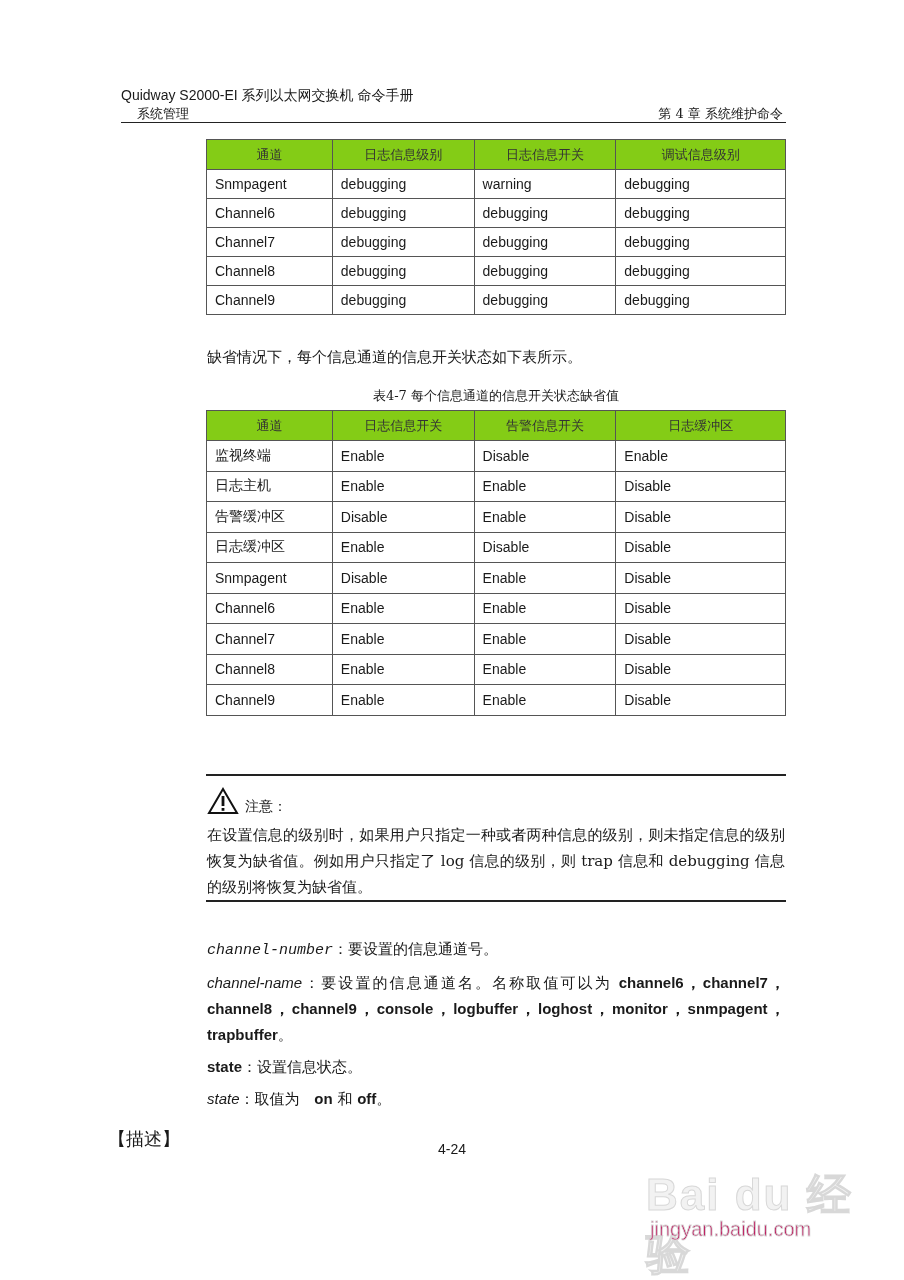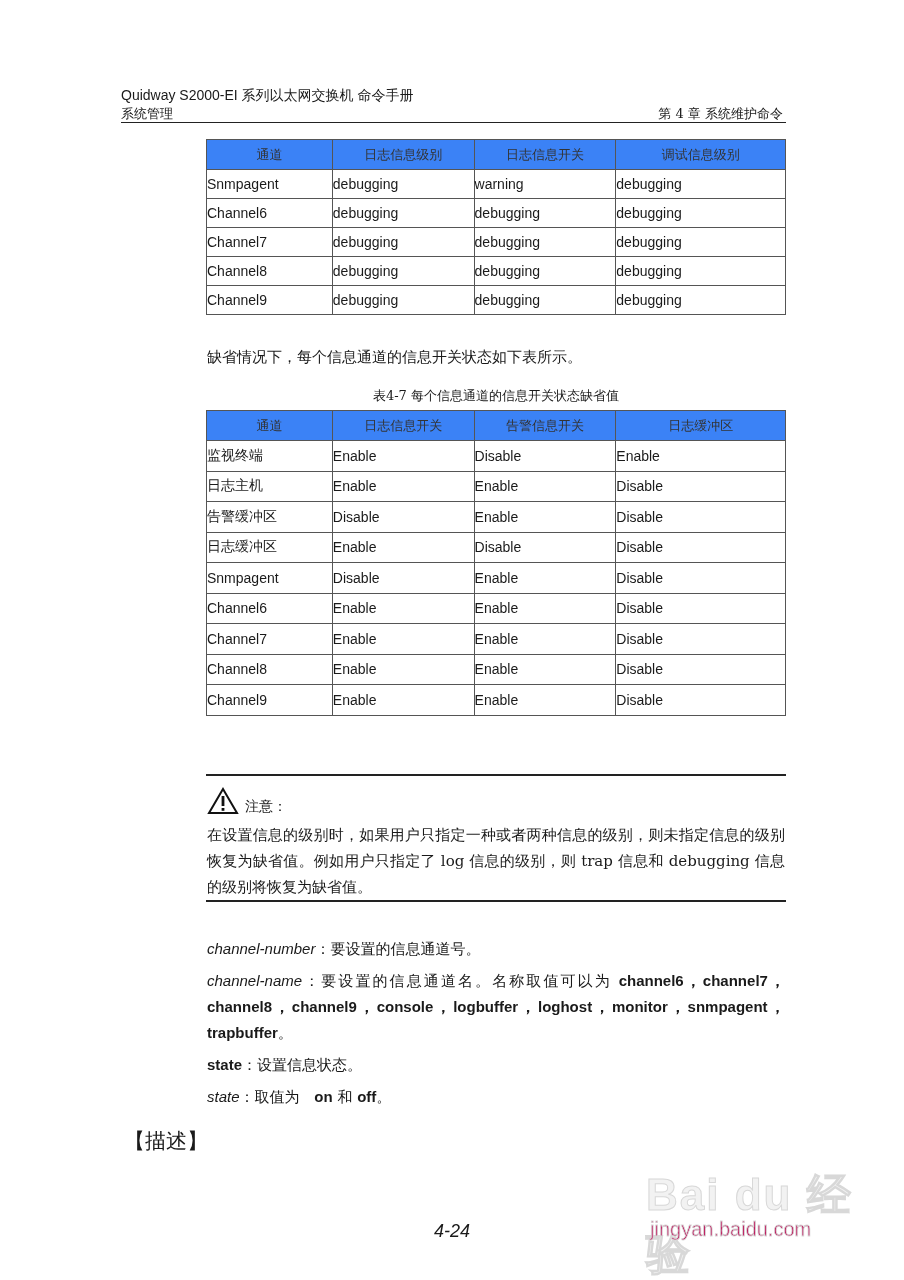--- a/index.html
+++ b/index.html
@@ -1,48 +1,48 @@
 <!DOCTYPE html>
 <html><head>
 <meta charset="utf-8">
 <style>
   html, body { margin:0; padding:0; background:#ffffff; }
   body { width:904px; height:1280px; position:relative; overflow:hidden;
          font-family:"Liberation Sans", "DejaVu Sans", sans-serif; color:#1a1a1a; }
   .serif { font-family:"DejaVu Serif", "Liberation Serif", serif; }
   .hdr-title { position:absolute; left:121px; top:87px; font-size:14px; }
-  .hdr-left { position:absolute; left:121px; top:105px; font-size:13px; }
+  .hdr-left { position:absolute; left:137px; top:105px; font-size:13px; }
   .hdr-right { position:absolute; right:121px; top:105px; font-size:13px; }
   .hdr-rule { position:absolute; left:121px; right:118px; top:122px; height:0; border-top:1.5px solid #222; }
 
   table.grid { position:absolute; left:206px; width:580px; border-collapse:collapse; font-size:14px; }
-  table.grid th { background:#3b82f6; font-weight:normal; text-align:center; font-size:13px;
+  table.grid th { background:#84cc16; font-weight:normal; text-align:center; font-size:13px;
                   border:1px solid #555; height:29px; padding:0; color:#333;margin-top:46px; }
-  table.grid td { border:1px solid #555; height:28px; padding:0 0 0 0; text-align:left; }
+  table.grid td { border:1px solid #555; height:28px; padding:0 0 0 8px; text-align:left; }
   table.grid col.c1 { width:126px; } table.grid col.c2 { width:142px; }
   table.grid col.c3 { width:142px; } table.grid col.c4 { width:170px; }
   #t1 { top:139px; }
   #t2 { top:410px; }
   #t2 td { height:29.5px; }
 
   .para { position:absolute; left:207px; font-size:15px; }
   .caption { position:absolute; left:206px; width:580px; text-align:center; top:387px; font-size:13px; }
 
   .note-rule-top { position:absolute; left:206px; width:580px; top:774px; border-top:2px solid #222; }
   .note-rule-bot { position:absolute; left:206px; width:580px; top:900px; border-top:2px solid #222; }
   .note-head { position:absolute; left:207px; top:787px; display:flex; align-items:flex-end; gap:6px; font-size:14px; }
   .note-body { position:absolute; left:207px; top:822px; width:578px; font-size:15px; line-height:26px; text-align:justify; }
 
   .params { position:absolute; left:207px; top:936px; width:578px; font-size:15px; line-height:26px; }
   .params p { margin:0 0 6px 0; text-align:justify; }
   .params i { font-style:italic; }
   .params b { font-weight:bold; }
 
-  .section { position:absolute; left:124px; top:1127px; font-size:21px; }
-  .pageno { position:absolute; left:0; width:904px; top:1221px; text-align:center; font-size:18px;font-style:italic; }
+  .section { position:absolute; left:108px; top:1127px; font-size:18px; }
+  .pageno { position:absolute; left:0; width:904px; top:1141px; text-align:center; font-size:14px; }
 
   .watermark { position:absolute; left:640px; top:1148px; width:230px; height:100px; color:#f0f0f0; }
   .wm-main { position:absolute; left:6px; top:18px; font-size:44px; font-weight:bold; color:#f2f2f2;
              -webkit-text-stroke:1px #d8d8d8; letter-spacing:2px; }
   .wm-url { position:absolute; left:10px; top:70px; font-size:20px; color:#be185d; -webkit-text-stroke:0.8px #d8d8d8; }
 </style>
 </head>
 <body>
 
 <div class="hdr-title">Quidway S2000-EI 系列以太网交换机  命令手册</div>
@@ -184,21 +184,21 @@
       <rect x="14.6" y="21" width="2.8" height="2.8" fill="#111"></rect>
     </svg>
   </span>
   <span class="serif" style="padding-bottom:2px;">注意：</span>
 </div>
 <div class="note-body serif">在设置信息的级别时，如果用户只指定一种或者两种信息的级别，则未指定信息的级别恢复为缺省值。例如用户只指定了 log 信息的级别，则 trap 信息和 debugging 信息的级别将恢复为缺省值。</div>
 <div class="note-rule-bot"></div>
 
 <div class="params serif">
   <p>
-    <i style="font-family:Liberation Sans, sans-serif;">channel-number</i><span>：要设置的信息通道号。</span>
+    <i style="font-family:Liberation Mono, monospace;">channel-number</i><span>：要设置的信息通道号。</span>
   </p>
   <p>
     <i style="font-family:'Liberation Sans',sans-serif;">channel-name</i><span>：要设置的信息通道名。名称取值可以为 </span><b style="font-family:'Liberation Sans',sans-serif;">channel6，channel7，channel8，channel9，console，logbuffer，loghost，monitor，snmpagent，trapbuffer</b><span>。</span>
   </p>
   <p>
     <b style="font-family:'Liberation Sans',sans-serif;">state</b><span>：设置信息状态。</span>
   </p>
   <p>
     <i style="font-family:'Liberation Sans',sans-serif;">state</i><span>：取值为 </span><b style="font-family:'Liberation Sans',sans-serif;margin-left:10px;">on</b><span> 和 </span><b style="font-family:'Liberation Sans',sans-serif;">off</b><span>。</span>
   </p>

